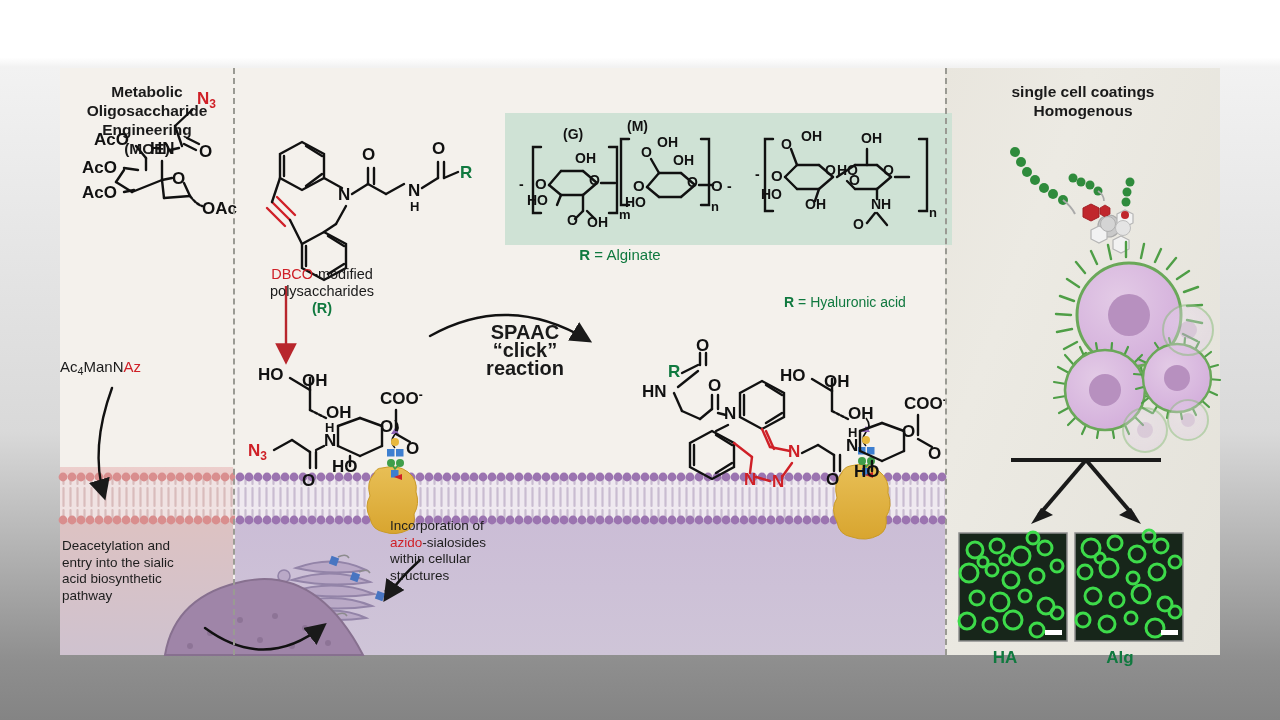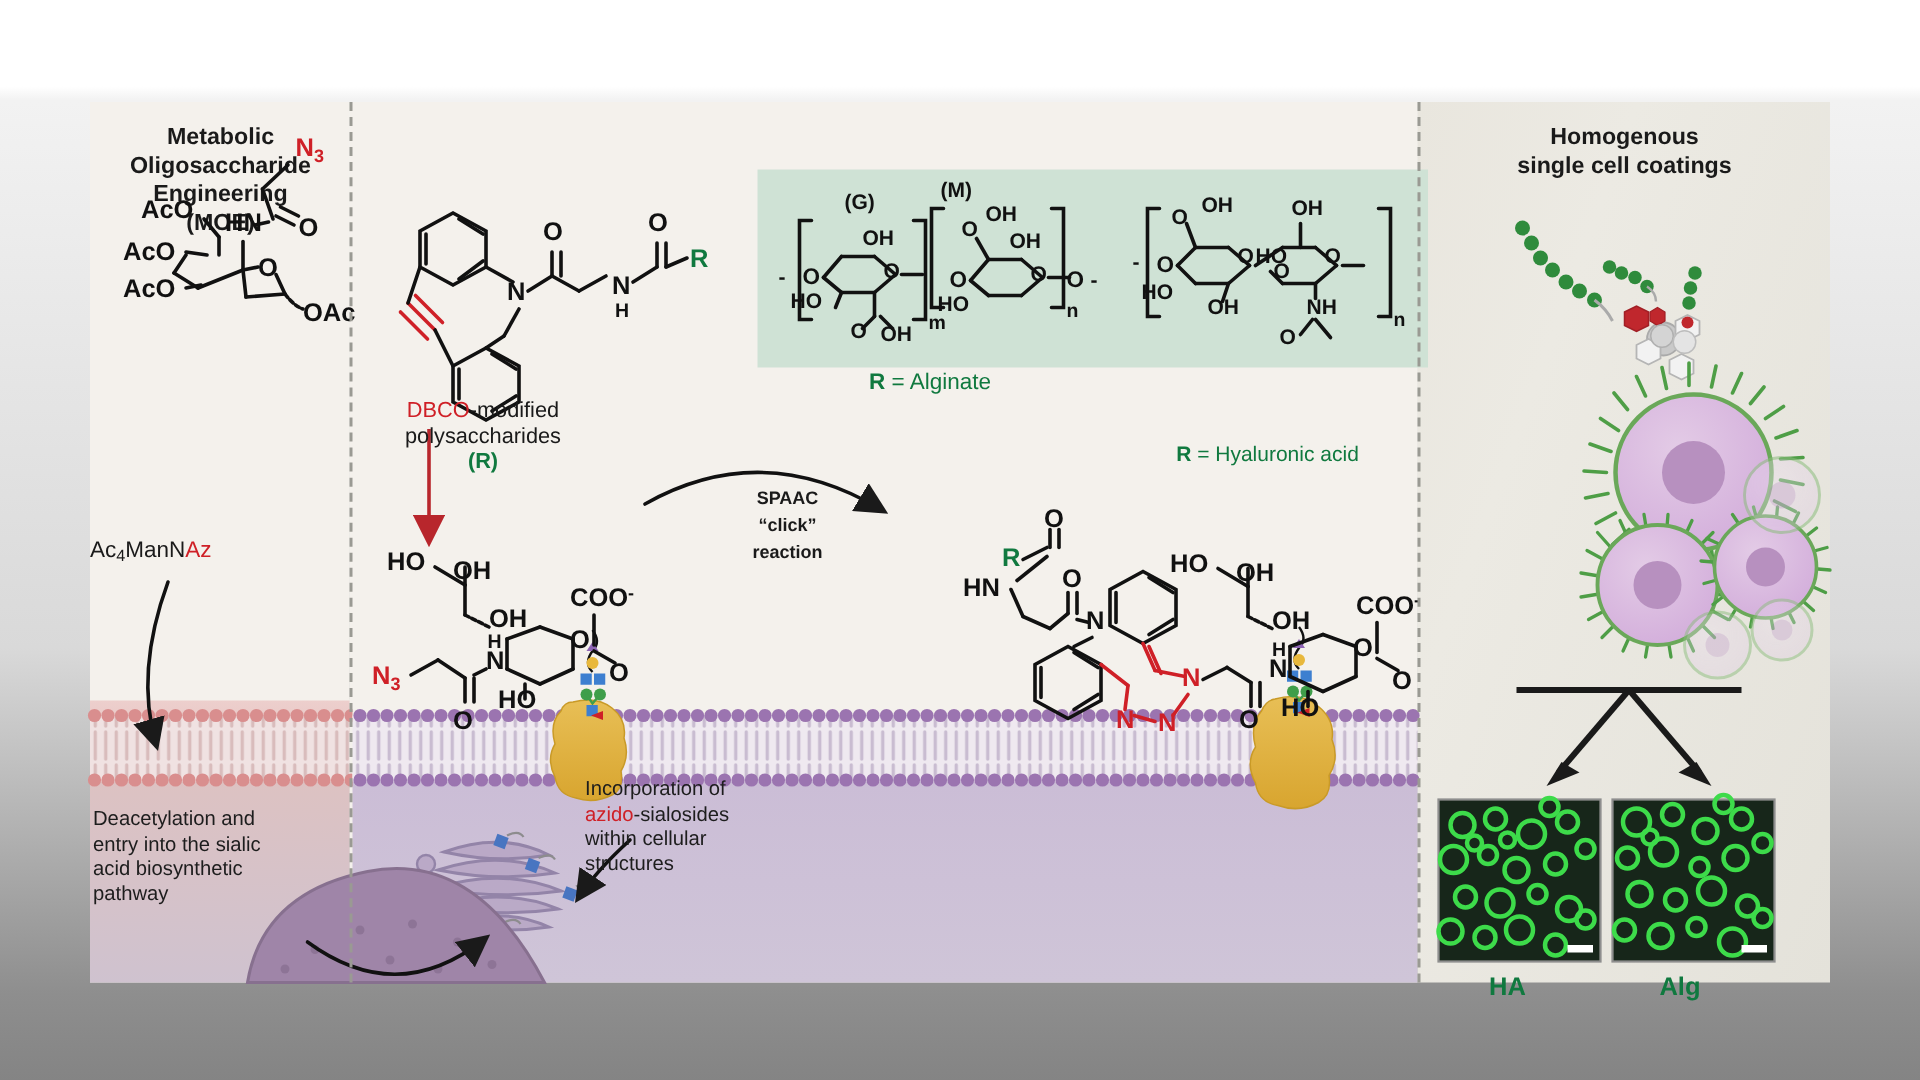--- a/index.html
+++ b/index.html
@@ -29,21 +29,21 @@
   .greenbox{position:absolute;left:445px;top:45px;width:447px;height:132px;background:#cfe2d5;}
   .mono-sub{font-size:0.72em;vertical-align:-0.25em;}
   svg{display:block;overflow:visible;}
   .abs{position:absolute;left:0;top:0;}
   .bond{stroke:#111;stroke-width:2.4;fill:none;stroke-linecap:round;}
   .bondr{stroke:#cf2027;stroke-width:2.4;fill:none;stroke-linecap:round;}
   .atom{font-family:"Liberation Sans",sans-serif;font-size:17px;font-weight:bold;fill:#111;}
   .atomr{font-family:"Liberation Sans",sans-serif;font-size:17px;font-weight:bold;fill:#cf2027;}
   .atomg{font-family:"Liberation Sans",sans-serif;font-size:17px;font-weight:bold;fill:#10793f;}
   .atoms{font-family:"Liberation Sans",sans-serif;font-size:13px;font-weight:bold;fill:#111;}
-  .spaac{position:absolute;text-align:center;font-weight:bold;font-size:12px;color:#1a1a1a;line-height:18px;}
+  .spaac{position:absolute;text-align:center;font-weight:bold;font-size:20px;color:#1a1a1a;line-height:18px;}
 </style>
 </head>
 <body>
 
 <div id="stage">
   <div class="fig">
 
     <div class="panelA"></div>
     <div class="panelB"></div>
     <div class="panelC"></div>
@@ -682,22 +682,22 @@
     </svg>
 
     <div class="capt" style="left:330px;top:450px;width:160px;">
       <div>Incorporation of</div>
       <div><span class="red">azido</span><span>-sialosides</span></div>
       <div>within cellular</div>
       <div>structures</div>
     </div>
 
     <div class="ttl t-homog">
+      <div>single cell coatings</div>
       <div>Homogenous</div>
-      <div>single cell coatings</div>
     </div>
 
     <svg class="abs" style="left:885px;top:0" width="275" height="587">
       <defs>
         <radialGradient id="cellg" cx="40%" cy="35%" r="70%">
           <stop offset="0%" stop-color="#e3cbe6"></stop>
             <stop offset="100%" stop-color="#d3aedb"></stop>
         </radialGradient>
         <radialGradient id="cellgf" cx="40%" cy="35%" r="70%">
           <stop offset="0%" stop-color="#ece0ee" stop-opacity="0.75"></stop>

